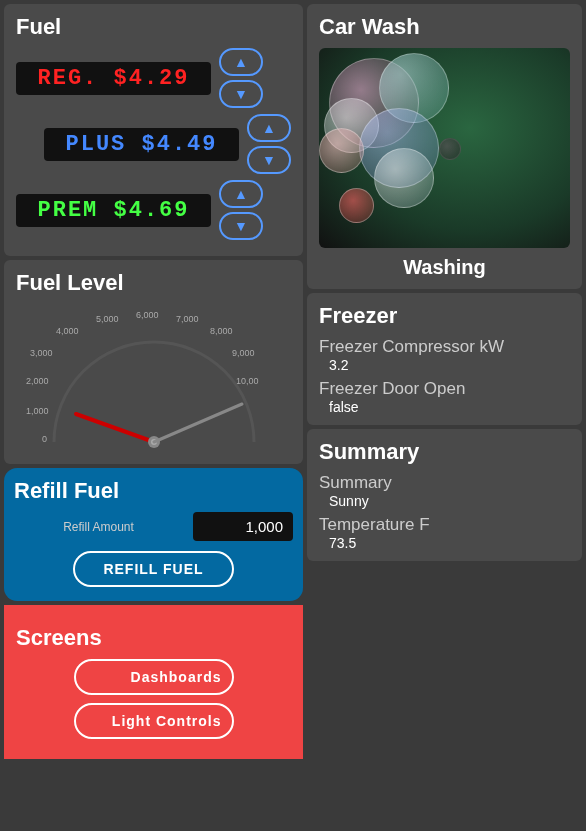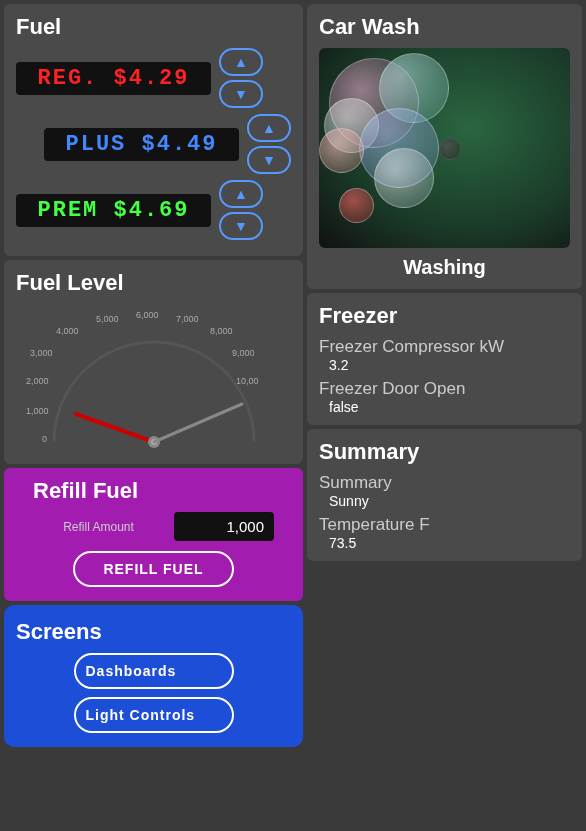--- a/index.html
+++ b/index.html
@@ -92,23 +92,23 @@
       height: 150px;
       margin: 0 auto;
     }
     .gauge-svg {
       width: 100%;
       height: 100%;
     }
 
     
     .refill-panel {
-      background: #a21caf;
-      border-radius: 6px;
-      padding: 10px 29px;
+      background: #0369a1;
+      border-radius: 13px;
+      padding: 10px 10px;
     }
     .refill-row {
       display: flex;
       align-items: center;
       gap: 10px;
       margin: 8px 0;
     }
     .refill-label {
       font-size: 12px;
       color: #ccc;
@@ -134,38 +134,38 @@
       color: #fff;
       font-size: 14px;
       font-weight: bold;
       letter-spacing: 1px;
       padding: 8px 28px;
       cursor: pointer;
     }
 
     
     .screens-panel {
-      background: #1d4ed8;
-      border-radius: 10px;
-      padding: 14px 12px;
+      background: #ef4444;
+      border-radius: 0;
+      padding: 20px 12px;
     }
     .screen-btn {
       display: block;
       width: 160px;
       margin: 8px auto 0;
       background: transparent;
       border: 2px solid #fff;
       border-radius: 20px;
       color: #fff;
       font-size: 14px;
       font-weight: bold;
       letter-spacing: 1px;
       padding: 8px 10px;
       cursor: pointer;
-      text-align: left;
+      text-align: right;
     }
 
     
     .right-col {
       display: flex;
       flex-direction: column;
       gap: 4px;
     }
 
     

